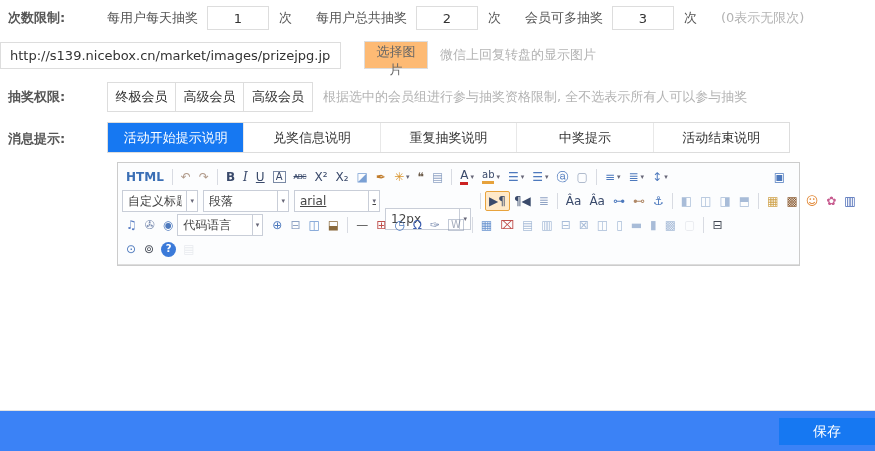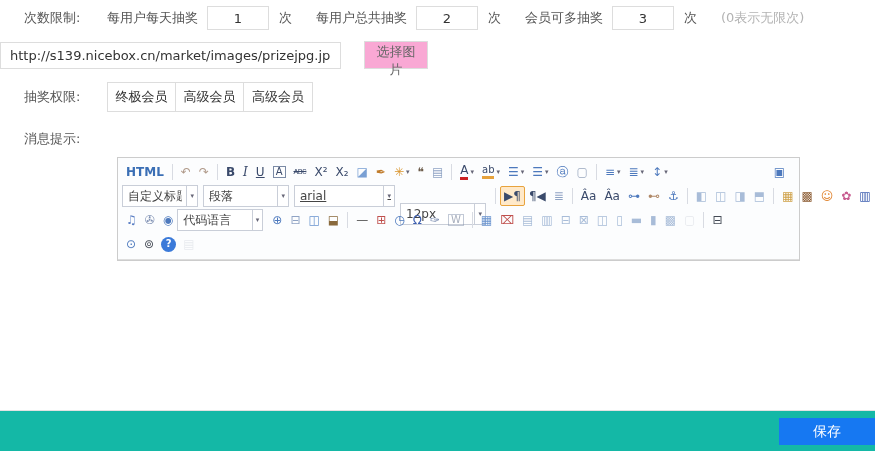--- a/index.html
+++ b/index.html
@@ -3,41 +3,41 @@
 <meta charset="utf-8">
 <style>
   * { box-sizing: border-box; }
   html,body { margin:0; padding:0; }
   body {
     width: 875px; height: 451px; position: relative; overflow: hidden;
     background: #fff; color: #333; font-size: 13px;
     font-family: "DejaVu Sans", "Liberation Sans", sans-serif;
   }
   .frow { display: flex; align-items: center; }
-  .flabel { width: 107px; padding-left: 24px; color: #555; flex-shrink: 0; }
+  .flabel { width: 107px; padding-left: 8px; color: #555; flex-shrink: 0; font-weight: bold; }
 
   
   .row-limit { margin-top: 6px; }
   .limit-label { color:#555; }
   input.num {
     width: 62px; height: 24px; border: 1px solid #ddd; text-align: center;
     margin: 0 10px 0 9px; font-size: 13px; color: #333; outline: none;
     font-family: inherit;
   }
   .suffix { color: #555; margin-right: 24px; }
   .hint { color: #b3b3b3; }
 
   
   .row-image { margin-top: 11px; }
   .url-input {
     width: 341px; height: 27px; border: 1px solid #ddd; padding: 0 9px;
     font-size: 13px; color: #333; outline: none; font-family: inherit;
   }
   .choose-btn {
-    margin-left: 23px; width: 64px; height: 28px; background: #f9a8d4;
+    margin-left: 23px; width: 64px; height: 28px; background: #fdba74;
     border: 1px solid #ddd; color: #666; font-size: 13px; cursor: pointer;
     font-family: inherit;
   }
   .row-image .hint { margin-left: 12px; }
 
   
   .row-perm { margin-top: 13px; }
   .member-group { display: flex; border: 1px solid #ddd; background: #fff; }
   .member-opt {
     width: 68px; height: 28px; line-height: 28px; text-align: center;
@@ -94,21 +94,21 @@
   }
   .dd-arr { font-size: 7px; color: #667; margin-left: 2px; }
   .content {
     height: 129px; padding: 8px 10px; font-size: 14px; color: #333;
     background: #fff; line-height: 1.5; outline: none;
   }
 
   
   .footer {
     position: absolute; left: 0; bottom: 0; width: 875px; height: 41px;
-    background: #14b8a6; border-top: 1px solid #e2e2e2;
+    background: #3b82f6; border-top: 1px solid #e2e2e2;
   }
   .save-btn {
     position: absolute; right: 0; top: 7px; width: 96px; height: 27px;
     background: #1678f2; color: #fff; border: none; font-size: 14px;
     cursor: pointer; font-family: inherit;
   }
 </style>
 </head>
 <body>
 
@@ -122,33 +122,42 @@
   <span class="suffix">次</span>
   <span class="limit-label">会员可多抽奖</span>
   <input class="num" type="text" value="3" style="">
   <span class="suffix">次</span>
   <span class="hint">(0表示无限次)</span>
 </div>
 
 <div class="frow row-image">
   <input class="url-input" type="text" value="http://s139.nicebox.cn/market/images/prizejpg.jpg" style="">
   <button class="choose-btn">选择图片</button>
+  <span class="hint">微信上回复转盘的显示图片</span>
 </div>
 
 <div class="frow row-perm">
   <div class="flabel">抽奖权限:</div>
   <div class="member-group">
     <span class="member-opt">终极会员</span>
     <span class="member-opt">高级会员</span>
     <span class="member-opt">高级会员</span>
   </div>
+  <span class="hint">根据选中的会员组进行参与抽奖资格限制, 全不选表示所有人可以参与抽奖</span>
 </div>
 
 <div class="frow row-tabs">
   <div class="flabel" style="padding-top:8px">消息提示:</div>
+  <div class="tabs">
+    <div class="tab active">活动开始提示说明</div>
+    <div class="tab">兑奖信息说明</div>
+    <div class="tab">重复抽奖说明</div>
+    <div class="tab">中奖提示</div>
+    <div class="tab">活动结束说明</div>
+  </div>
 </div>
 
 <div class="editor">
   <div class="toolbar">
       <div class="tb-row">
         <span class="tb-btn html">
           <span class="g">HTML</span>
         </span>
         <span class="tb-sep"></span>
         <span class="tb-btn">
@@ -237,21 +246,21 @@
       </div>
       <div class="tb-row">
         <span class="tb-select" style="width: 76px;">
           <span class="lbl">自定义标题</span>
           <span class="arr">▾</span>
         </span>
         <span class="tb-select" style="width: 86px;">
           <span class="lbl">段落</span>
           <span class="arr">▾</span>
         </span>
-        <span class="tb-select" style="width: 101px; text-decoration: underline;">
+        <span class="tb-select" style="width: 86px; text-decoration: underline;">
           <span class="lbl">arial</span>
           <span class="arr">▾</span>
         </span>
         <span class="tb-select" style="width: 86px; margin-top: 35px;">
           <span class="lbl">12px</span>
           <span class="arr">▾</span>
         </span>
         <span class="tb-sep"></span>
         <span class="tb-btn active">
           <span class="g">▶¶</span>

